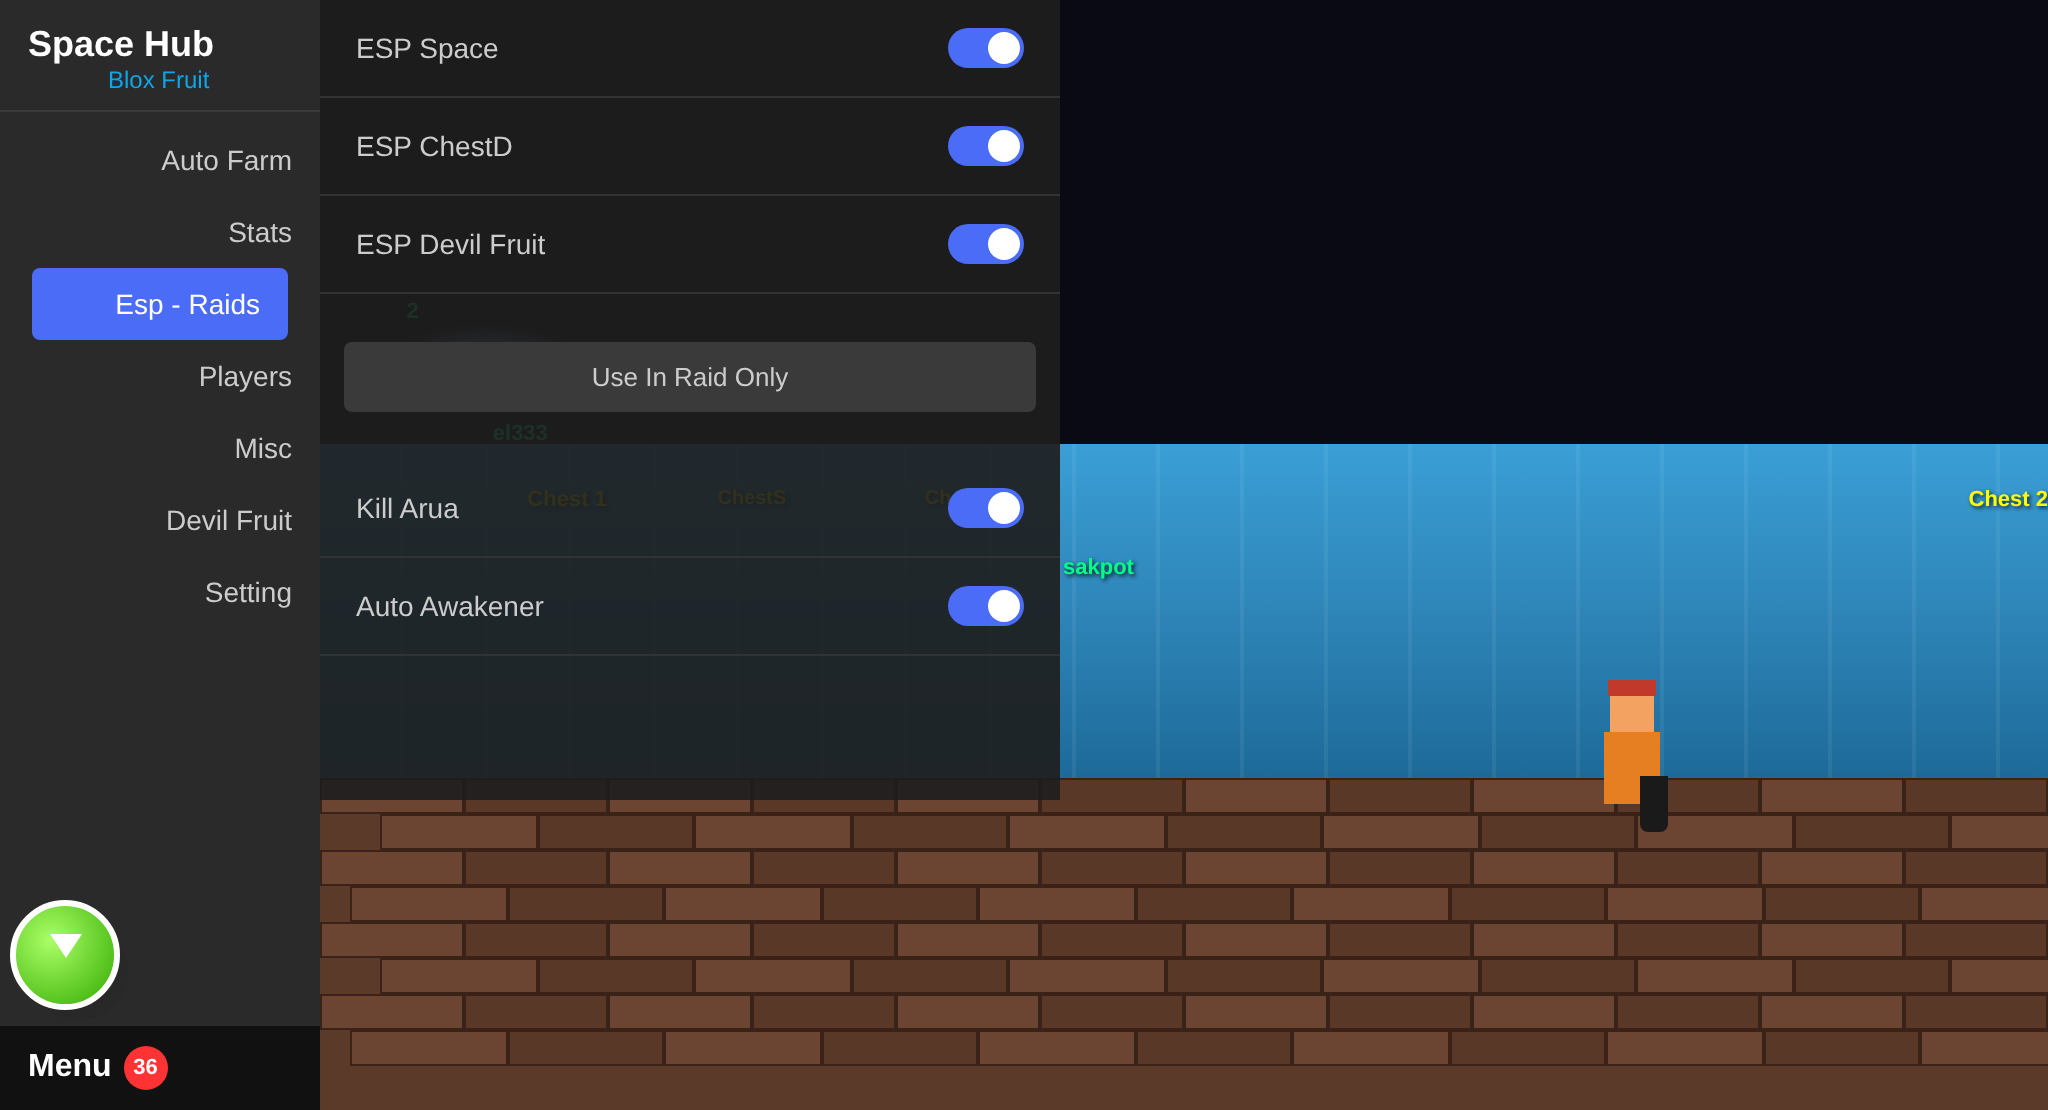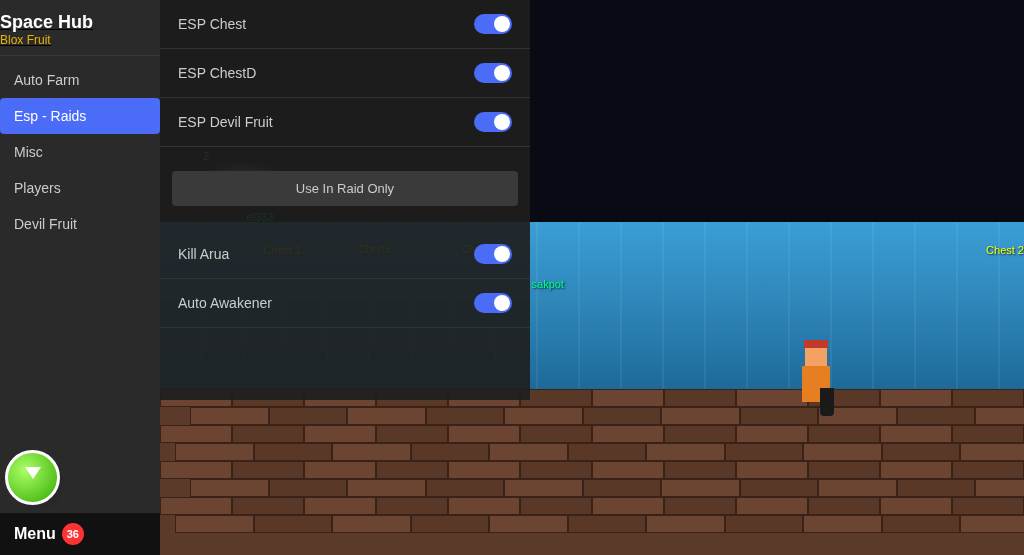--- a/index.html
+++ b/index.html
@@ -73,21 +73,21 @@
     }
 
     .brick:nth-child(even) {
       background: #5a3828;
     }
 
     
     .game-label {
       position: absolute;
       font-size: 11px;
-      font-weight: normal;
+      font-weight: bold;
       color: #00ff00;
       text-shadow: 1px 1px 2px rgba(0,0,0,0.8);
     }
 
     .chest-label {
       color: #ffff00;
     }
 
     
     .character {
@@ -143,56 +143,57 @@
       position: absolute;
       left: 0; top: 0;
       width: 160px;
       height: 100%;
       background: #2a2a2a;
       display: flex;
       flex-direction: column;
     }
 
     .sidebar-header {
-      padding: 12px 0 8px;
+      padding: 12px 14px 8px;
       border-bottom: 1px solid #3a3a3a;
-      text-decoration: underline;
     }
 
     .sidebar-title {
       color: #ffffff;
       font-size: 18px;
       font-weight: bold;
     }
 
     .sidebar-subtitle {
-      color: #eab308;
+      color: #0ea5e9;
       font-size: 12px;
+      margin-left: 40px;
     }
 
     .sidebar-nav {
       flex: 1;
       padding-top: 6px;
     }
 
     .nav-item {
       display: flex;
       align-items: center;
       padding: 10px 14px;
       color: #cccccc;
       font-size: 14px;
       cursor: pointer;
       transition: background 0.1s;
+      justify-content: flex-end;
     }
 
     .nav-item.active {
       background: #4a6cf7;
       color: #ffffff;
       border-radius: 4px;
-      margin: 0 0;
+      margin: 0 16px;
     }
 
     .sidebar-footer {
       padding: 10px 14px;
       display: flex;
       align-items: center;
       gap: 8px;
     }
 
     .menu-btn {
@@ -419,43 +420,49 @@
 
 <div class="sidebar">
   <div class="sidebar-header">
     <div class="sidebar-title">Space Hub</div>
     <div class="sidebar-subtitle">Blox Fruit</div>
   </div>
   <nav class="sidebar-nav">
     <div class="nav-item">
       <span>Auto Farm</span>
     </div>
+    <div class="nav-item">
+      <span>Stats</span>
+    </div>
     <div class="nav-item active">
       <span>Esp - Raids</span>
     </div>
     <div class="nav-item">
+      <span>Players</span>
+    </div>
+    <div class="nav-item">
       <span>Misc</span>
     </div>
     <div class="nav-item">
-      <span>Players</span>
-    </div>
-    <div class="nav-item">
       <span>Devil Fruit</span>
+    </div>
+    <div class="nav-item">
+      <span>Setting</span>
     </div>
   </nav>
   <div class="sidebar-footer">
     <button class="menu-btn">Menu</button>
     <div class="menu-badge">36</div>
   </div>
 </div>
 
 <div class="main-panel">
   
   <div class="toggle-row">
-    <span class="toggle-label">ESP Chest</span>
+    <span class="toggle-label">ESP Space</span>
     <div class="toggle"></div>
   </div>
   <div class="toggle-row">
     <span class="toggle-label">ESP ChestD</span>
     <div class="toggle"></div>
   </div>
   <div class="toggle-row">
     <span class="toggle-label">ESP Devil Fruit</span>
     <div class="toggle"></div>
   </div>

